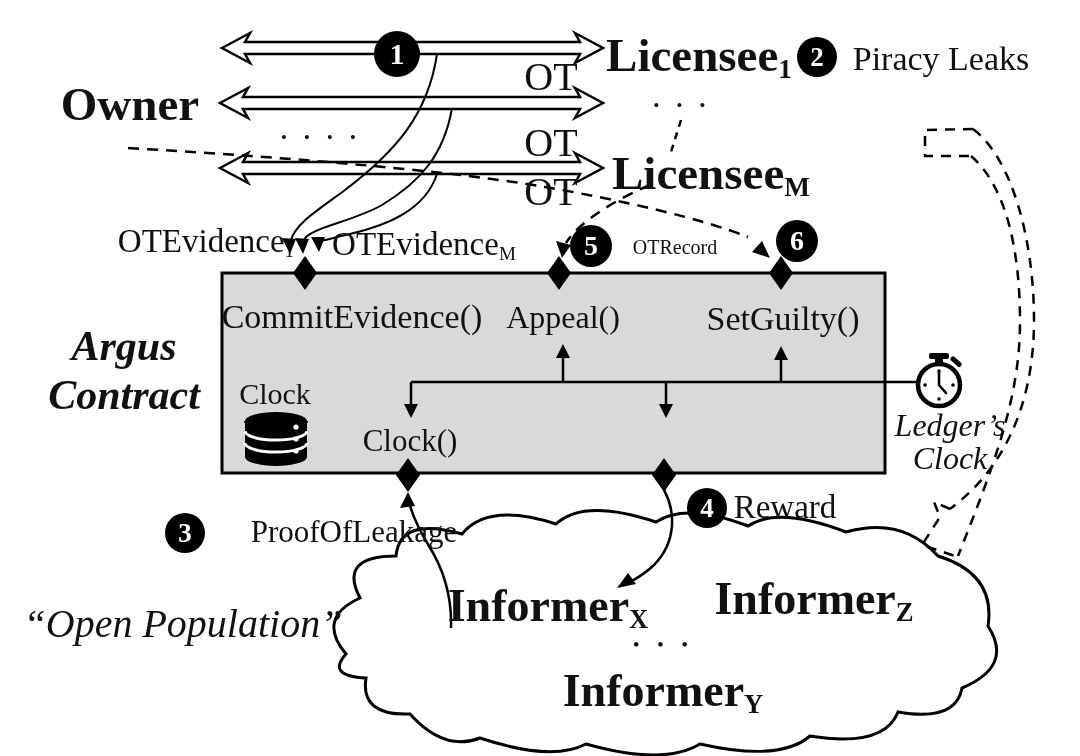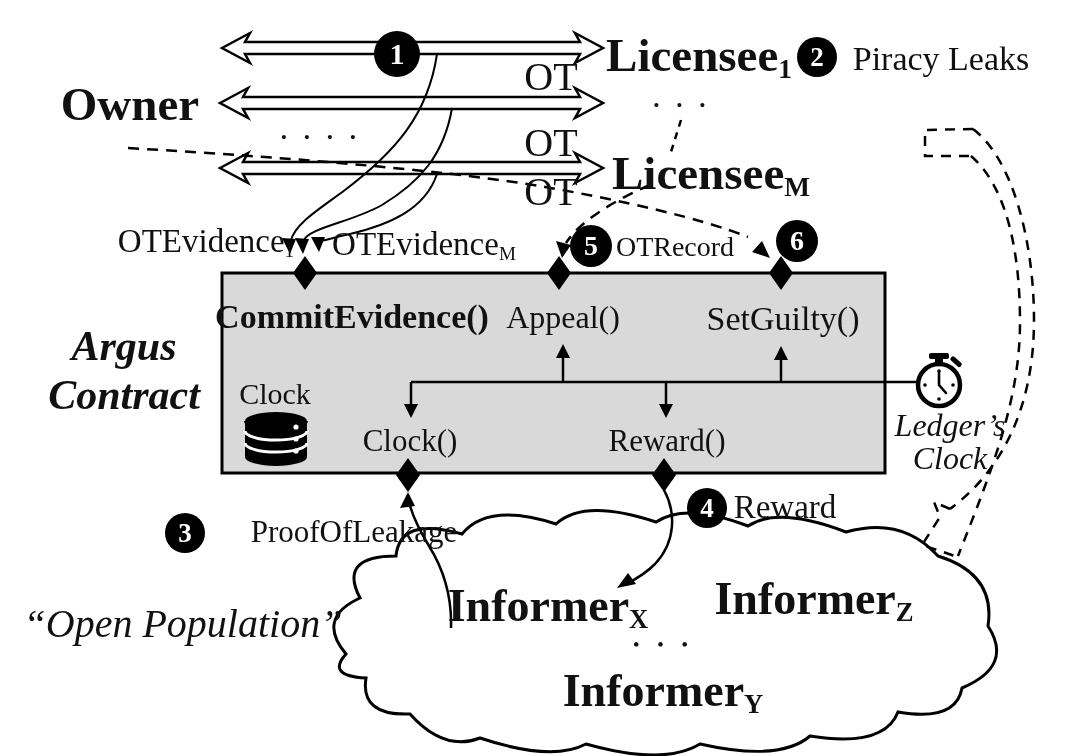--- a/index.html
+++ b/index.html
@@ -131,32 +131,31 @@
 
   <div class="lbl dots" style="left:322px;top:137px;font-size:15px;">• • • •</div>
   <div class="lbl dots" style="left:683px;top:105px;font-size:15px;">• • •</div>
 
   <div class="lbl" style="left:941px;top:59px;font-size:34px;">Piracy Leaks</div>
 
   <div class="lbl" style="left:206px;top:241px;font-size:33px;"><span>OTEvidence</span><span class="sub">1</span></div>
 
   <div class="lbl" style="left:424px;top:244px;font-size:33px;"><span>OTEvidence</span><span class="sub">M</span></div>
 
-  <div class="lbl" style="left:675px;top:247px;font-size:28px;">OTRecord</div>
+  <div class="lbl" style="left:675px;top:247px;font-size:20px;">OTRecord</div>
 
   <div class="lbl bold twoline" style="left:124px;top:371px;font-size:42px;line-height:49px;">
     <div>Argus</div>
     <div>Contract</div>
   </div>
 
-  <div class="lbl" style="left:352px;top:317px;font-size:34px;font-weight:bold;">CommitEvidence()</div>
+  <div class="lbl" style="left:352px;top:317px;font-size:34px;">CommitEvidence()</div>
   <div class="lbl" style="left:563px;top:317px;font-size:32px;">Appeal()</div>
   <div class="lbl" style="left:783px;top:319px;font-size:34px;">SetGuilty()</div>
   <div class="lbl" style="left:410px;top:440px;font-size:31px;">Clock()</div>
-  <div class="lbl" style="left:667px;top:440px;font-size:31px;">Reward()</div>
   <div class="lbl" style="left:275px;top:394px;font-size:30px;">Clock</div>
 
   <div class="lbl twoline" style="left:950px;top:442px;font-size:32px;line-height:33px;">
     <div>Ledger’s</div>
     <div>Clock</div>
   </div>
 
   <div class="lbl" style="left:314px;top:531px;font-size:31px;margin-left:40px;">ProofOfLeakage</div>
   <div class="lbl" style="left:785px;top:507px;font-size:33px;">Reward</div>
 

